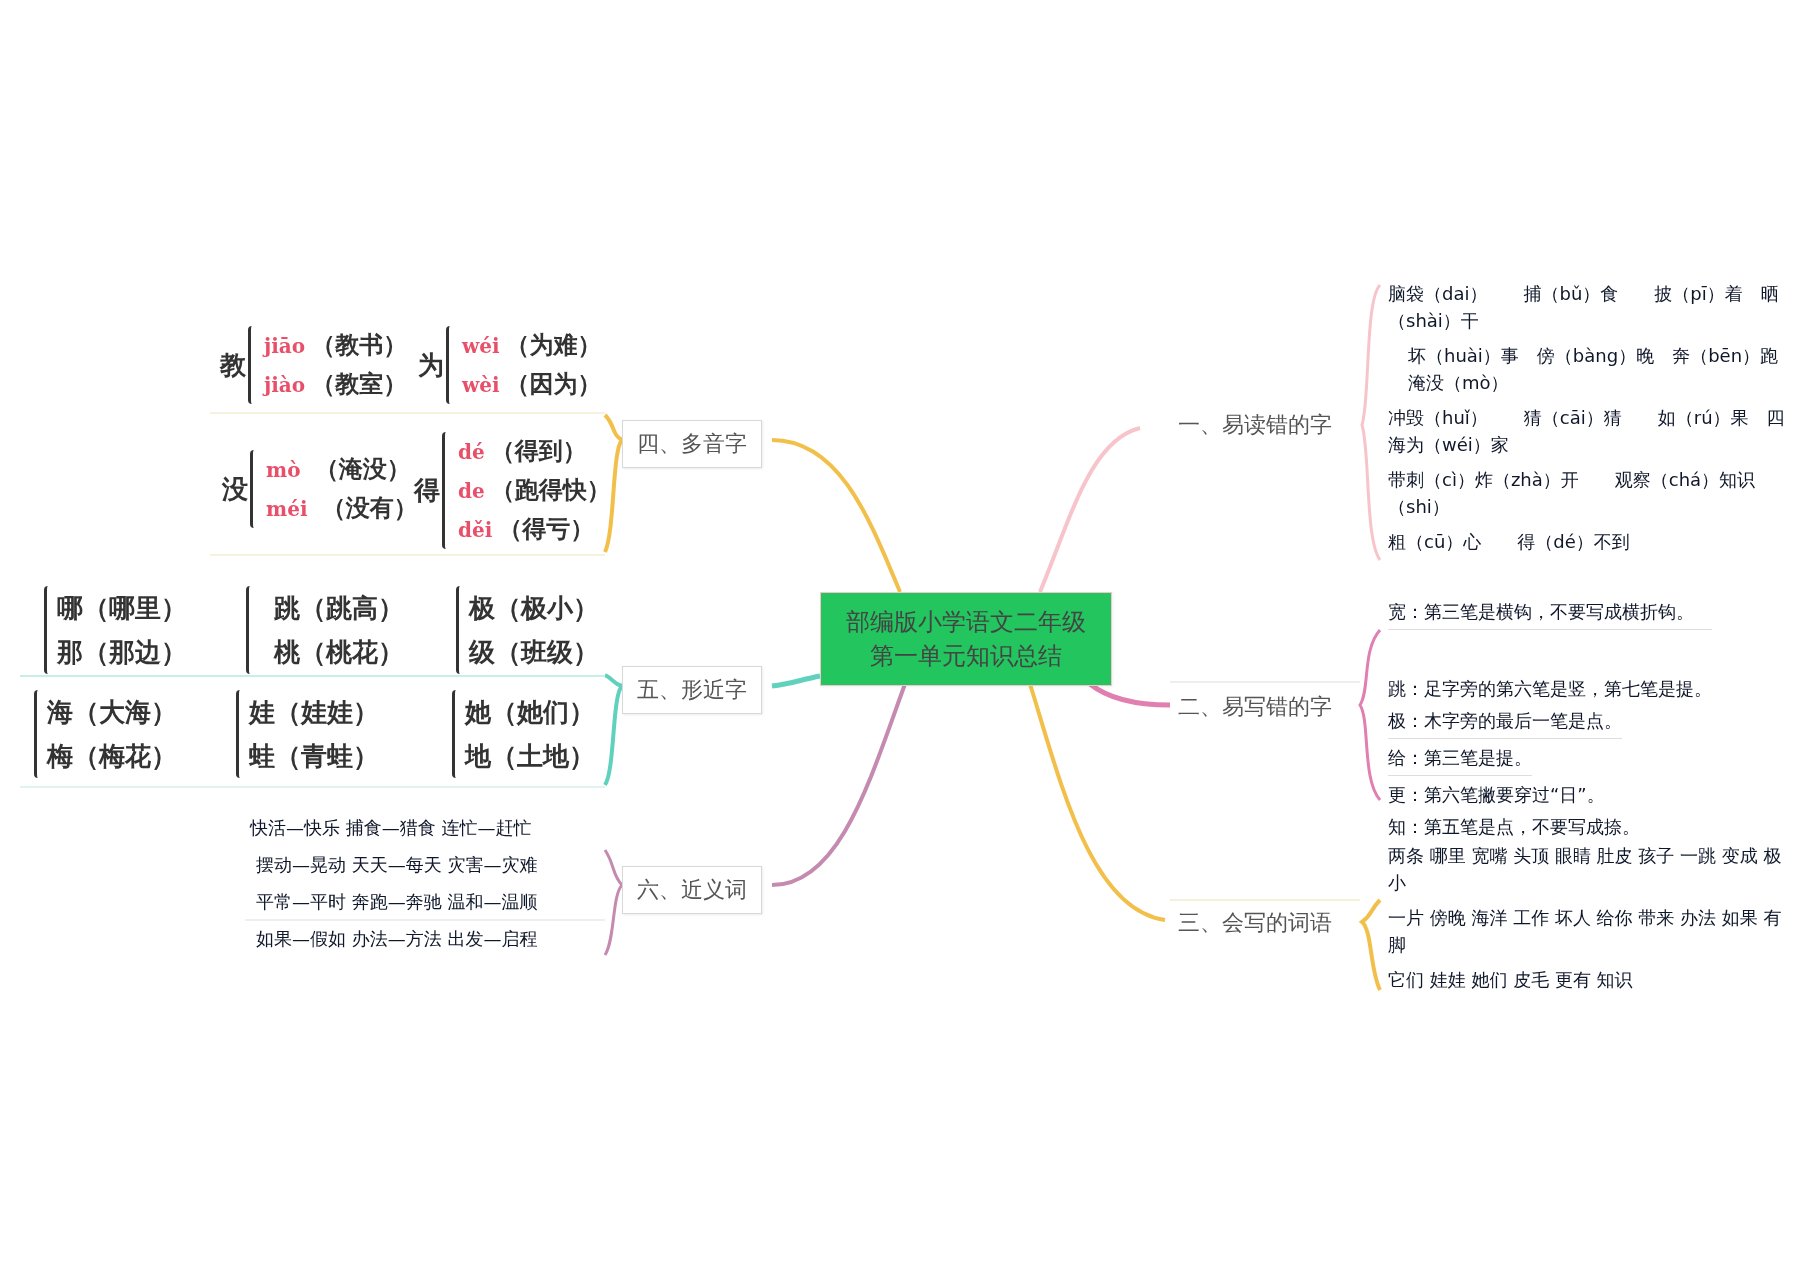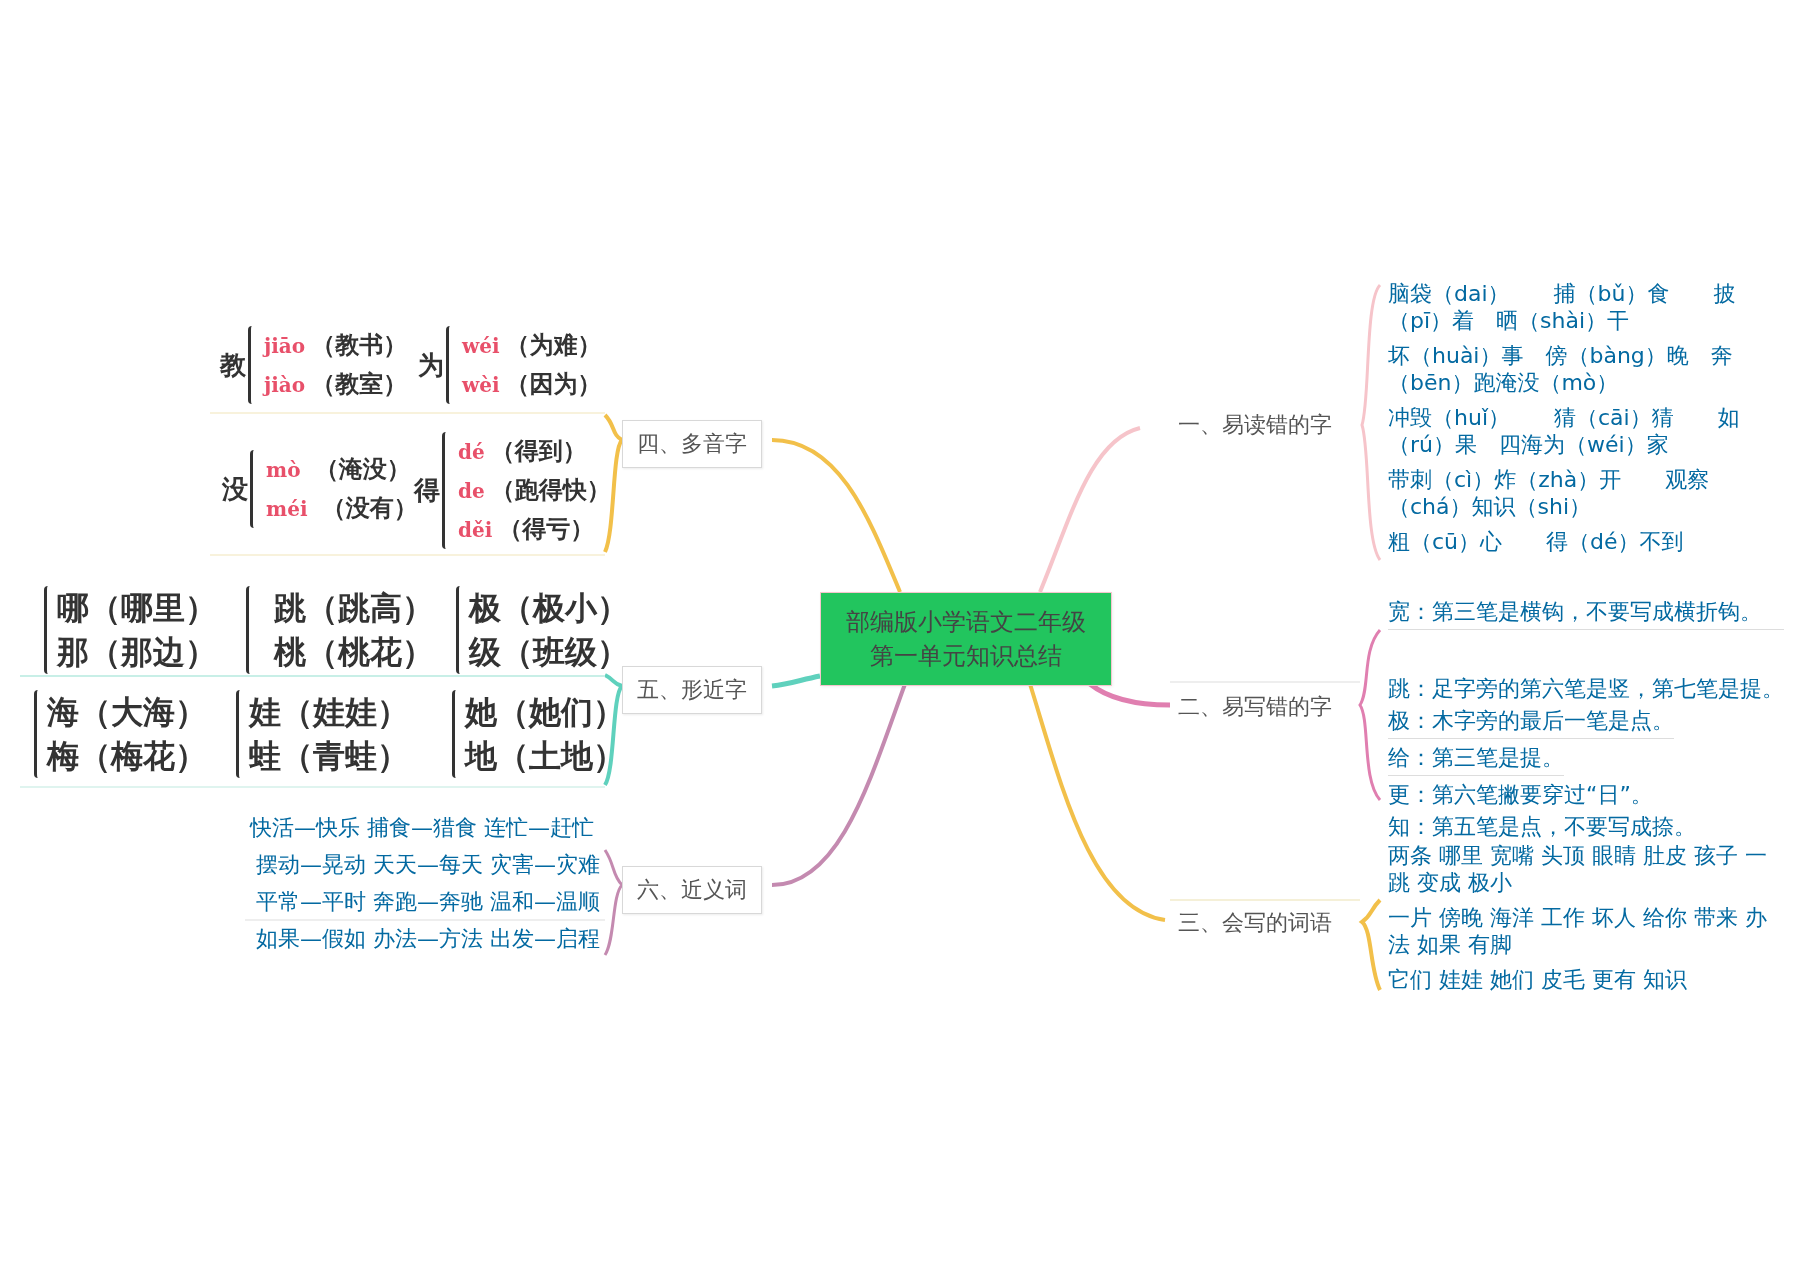--- a/index.html
+++ b/index.html
@@ -13,33 +13,33 @@
     left: 820px; top: 592px; width: 290px; height: 92px;
     border: 1px solid #f4c6cc; background: #22c55e; box-shadow: 1px 1px 3px rgba(0,0,0,0.06);
     display: flex; flex-direction: column; align-items: center; justify-content: center;
     font-size: 24px; line-height: 34px; color: #444;
   }
   .topic { font-size: 22px; color: #555; white-space: nowrap; }
   .boxed {
     border: 1px solid #d8d8d8; background: #fff; padding: 8px 14px;
     box-shadow: 1px 1px 2px rgba(0,0,0,0.08);
   }
-  .leaf { font-size: 22px; color: #0369a1; line-height: 27px; white-space: nowrap; }
+  .leaf { font-size: 18px; color: #0f172a; line-height: 27px; white-space: nowrap; }
   .wrap { white-space: normal; }
   .uline { border-bottom: 1px solid #ddd; padding-bottom: 4px; }
   .poly-row { display: flex; align-items: center; font-family: "DejaVu Serif", "Liberation Serif", serif; font-weight: bold; color: #333; }
   .poly-head { font-size: 26px; margin-right: 2px; }
   .poly-brace { width: 10px; border-left: 3px solid #333; border-radius: 4px; margin-right: 3px; align-self: stretch; }
   .poly-list { display: flex; flex-direction: column; }
   .poly-item { font-size: 24px; line-height: 38px; white-space: nowrap; }
   .pinyin { color: #e8506a; font-size: 20px; margin-right: 6px; }
   .pair { display: flex; align-items: stretch; font-family: "DejaVu Serif", "Liberation Serif", serif; font-weight: bold; color: #333; }
   .pair .poly-brace { margin-right: 0; }
   .pair-list { display: flex; flex-direction: column; }
-  .pair-item { font-size: 32px; line-height: 44px; white-space: nowrap; }
+  .pair-item { font-size: 26px; line-height: 44px; white-space: nowrap; }
 </style>
 </head>
 <body>
 
 <svg class="links" viewBox="0 0 1810 1280">
 
   <path d="M1040 592 C1070 520, 1090 440, 1140 428" stroke="#f6c4ca" stroke-width="4" fill="none"></path>
   <path d="M1090 684 C1110 700, 1140 705, 1170 705" stroke="#e07fb0" stroke-width="5" fill="none"></path>
   <path d="M1030 684 C1060 780, 1090 910, 1165 920" stroke="#f2c04a" stroke-width="4" fill="none"></path>
 
@@ -65,21 +65,21 @@
 </svg>
 
 <div class="abs central">
   <span>部编版小学语文二年级</span>
   <span>第一单元知识总结</span>
 </div>
 
 <div class="abs topic" style="left:1178px; top:410px;">一、易读错的字</div>
 <div class="abs" style="left:1388px; top:280px; width:400px;">
   <div class="leaf wrap" style="margin-bottom:8px;">脑袋（dai）　　捕（bǔ）食　　披（pī）着　晒（shài）干</div>
-  <div class="leaf wrap" style="margin-bottom:8px;">坏（huài）事　傍（bàng）晚　奔（bēn）跑淹没（mò）</div>
+  <div class="leaf wrap" style="margin-bottom:8px;margin-left:20px;">坏（huài）事　傍（bàng）晚　奔（bēn）跑淹没（mò）</div>
   <div class="leaf wrap" style="margin-bottom:8px;">冲毁（huǐ）　　猜（cāi）猜　　如（rú）果　四海为（wéi）家</div>
   <div class="leaf wrap" style="margin-bottom:8px;">带刺（cì）炸（zhà）开　　观察（chá）知识（shi）</div>
   <div class="leaf wrap">粗（cū）心　　得（dé）不到</div>
 </div>
 
 <div class="abs topic" style="left:1178px; top:692px;">二、易写错的字</div>
 <div class="abs" style="left:1388px; top:598px;">
   <div class="leaf uline" style="margin-bottom:5px;">宽：第三笔是横钩，不要写成横折钩。</div>
   <div class="leaf" style="margin-bottom:5px;margin-top:45px;">跳：足字旁的第六笔是竖，第七笔是提。</div>
   <div class="leaf uline" style="margin-bottom:5px; display:inline-block;">极：木字旁的最后一笔是点。</div><br>

